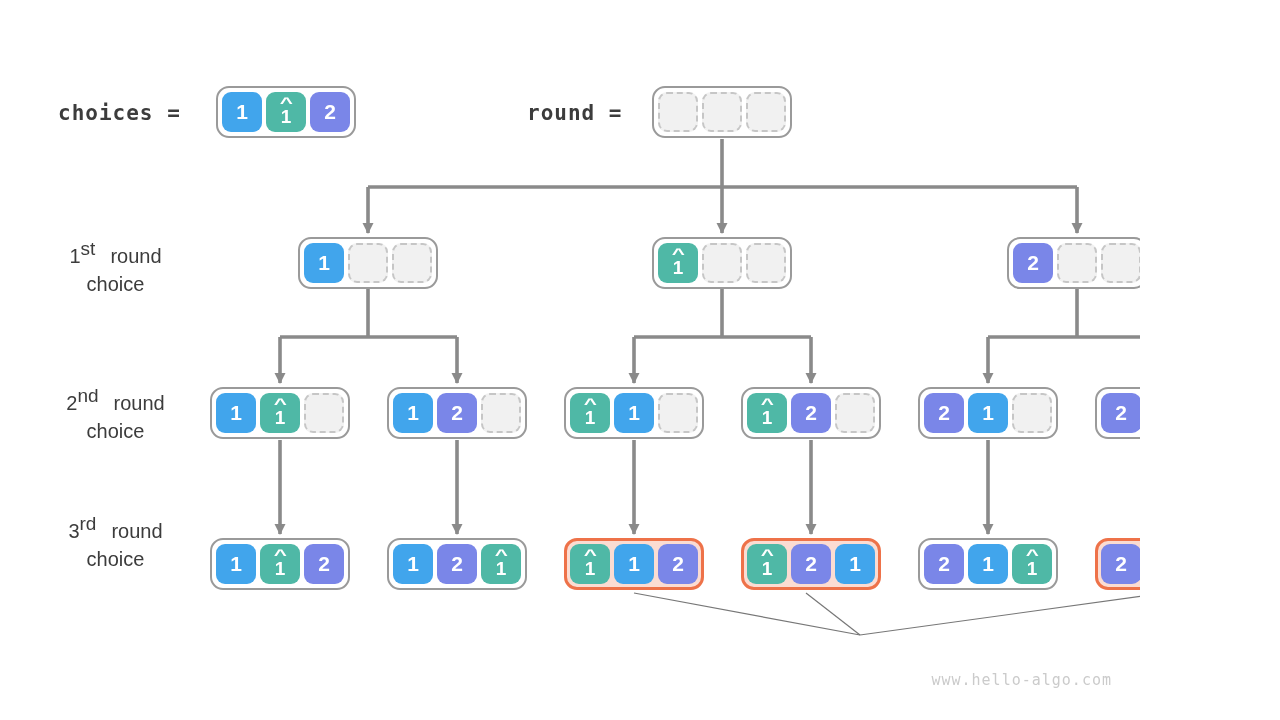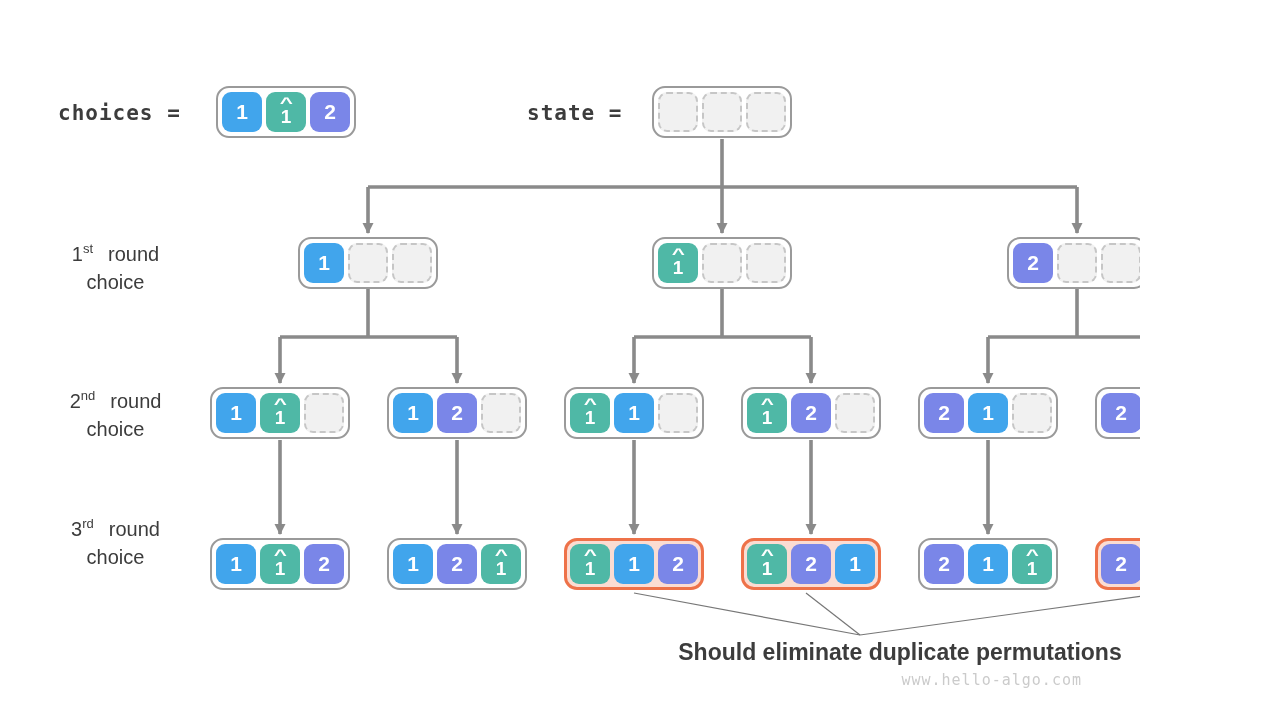--- a/index.html
+++ b/index.html
@@ -16,21 +16,21 @@
 
   .code {
     position:absolute; font: 700 21px "DejaVu Sans Mono", monospace;
     color: var(--text-dark); letter-spacing: 1px;
   }
   .rowlabel {
     position:absolute; left:38px; width:155px; text-align:center;
     font: 400 20px "Liberation Sans", sans-serif; color: var(--text-dark);
     line-height: 28px;
   }
-  .rowlabel sup { font-size: 13px; }
+  .rowlabel sup { font-size: 19px; }
   .rowlabel .rest { margin-left: 15px; }
 
   .box {
     position:absolute; display:flex; gap:4px; padding:4px; height:52px;
     background:#fff; border:2px solid var(--box-border); border-radius:13px;
   }
   .box.dup {
     border:3px solid var(--duplicate-border);
     background: var(--duplicate-fill); padding:3px;
   }
@@ -45,21 +45,21 @@
   .cell.empty  { background: var(--empty-fill); border:2px dashed var(--empty-border); }
   .hv { display:flex; flex-direction:column; align-items:center; line-height:1; }
   .hat { font-size:15px; line-height:8px; transform: scaleX(1.5); }
   .hnum { font-size:19px; line-height:18px; margin-top:1px; }
 
   .annotation {
     position:absolute; left:600px; top:639px; width:600px; text-align:center;
     font: 700 23px "Liberation Sans", sans-serif; color: var(--text-dark);
   }
   .watermark {
-    position:absolute; right:58px; top:671px;
+    position:absolute; right:28px; top:671px;
     font: 400 15px "DejaVu Sans Mono", monospace; color: var(--watermark-gray);
     letter-spacing: 1px;
   }
 </style>
 </head>
 <body>
 
 <div class="canvas">
 
   <svg class="connectors" viewBox="0 0 1280 720">
@@ -106,21 +106,21 @@
     </g>
 
     <g>
       <line class="thin" x1="634" y1="593" x2="860" y2="635"></line>
       <line class="thin" x1="806" y1="593" x2="860" y2="635"></line>
       <line class="thin" x1="1165" y1="593" x2="860" y2="635"></line>
     </g>
   </svg>
 
   <span class="code" style="left:58px;top:101px">choices =</span>
-  <span class="code" style="left:527px;top:101px">state =</span>
+  <span class="code" style="left:527px;top:101px">round =</span>
 
   <div class="rowlabel" style="top:235px">
     <span>1</span><sup>st</sup><span class="rest">round</span><br>
     <span>choice</span>
   </div>
   <div class="rowlabel" style="top:382px">
     <span>2</span><sup>nd</sup><span class="rest">round</span><br>
     <span>choice</span>
   </div>
   <div class="rowlabel" style="top:510px">
@@ -269,15 +269,14 @@
         <span class="cell teal">
           <span class="hv">
             <span class="hat">^</span>
             <span class="hnum">1</span>
           </span>
         </span>
         <span class="cell blue">1</span>
       </div>
     </div>
 
-  <div class="annotation">Should eliminate duplicate permutations</div>
   <div class="watermark">www.hello-algo.com</div>
 </div>
 
 </body></html>

